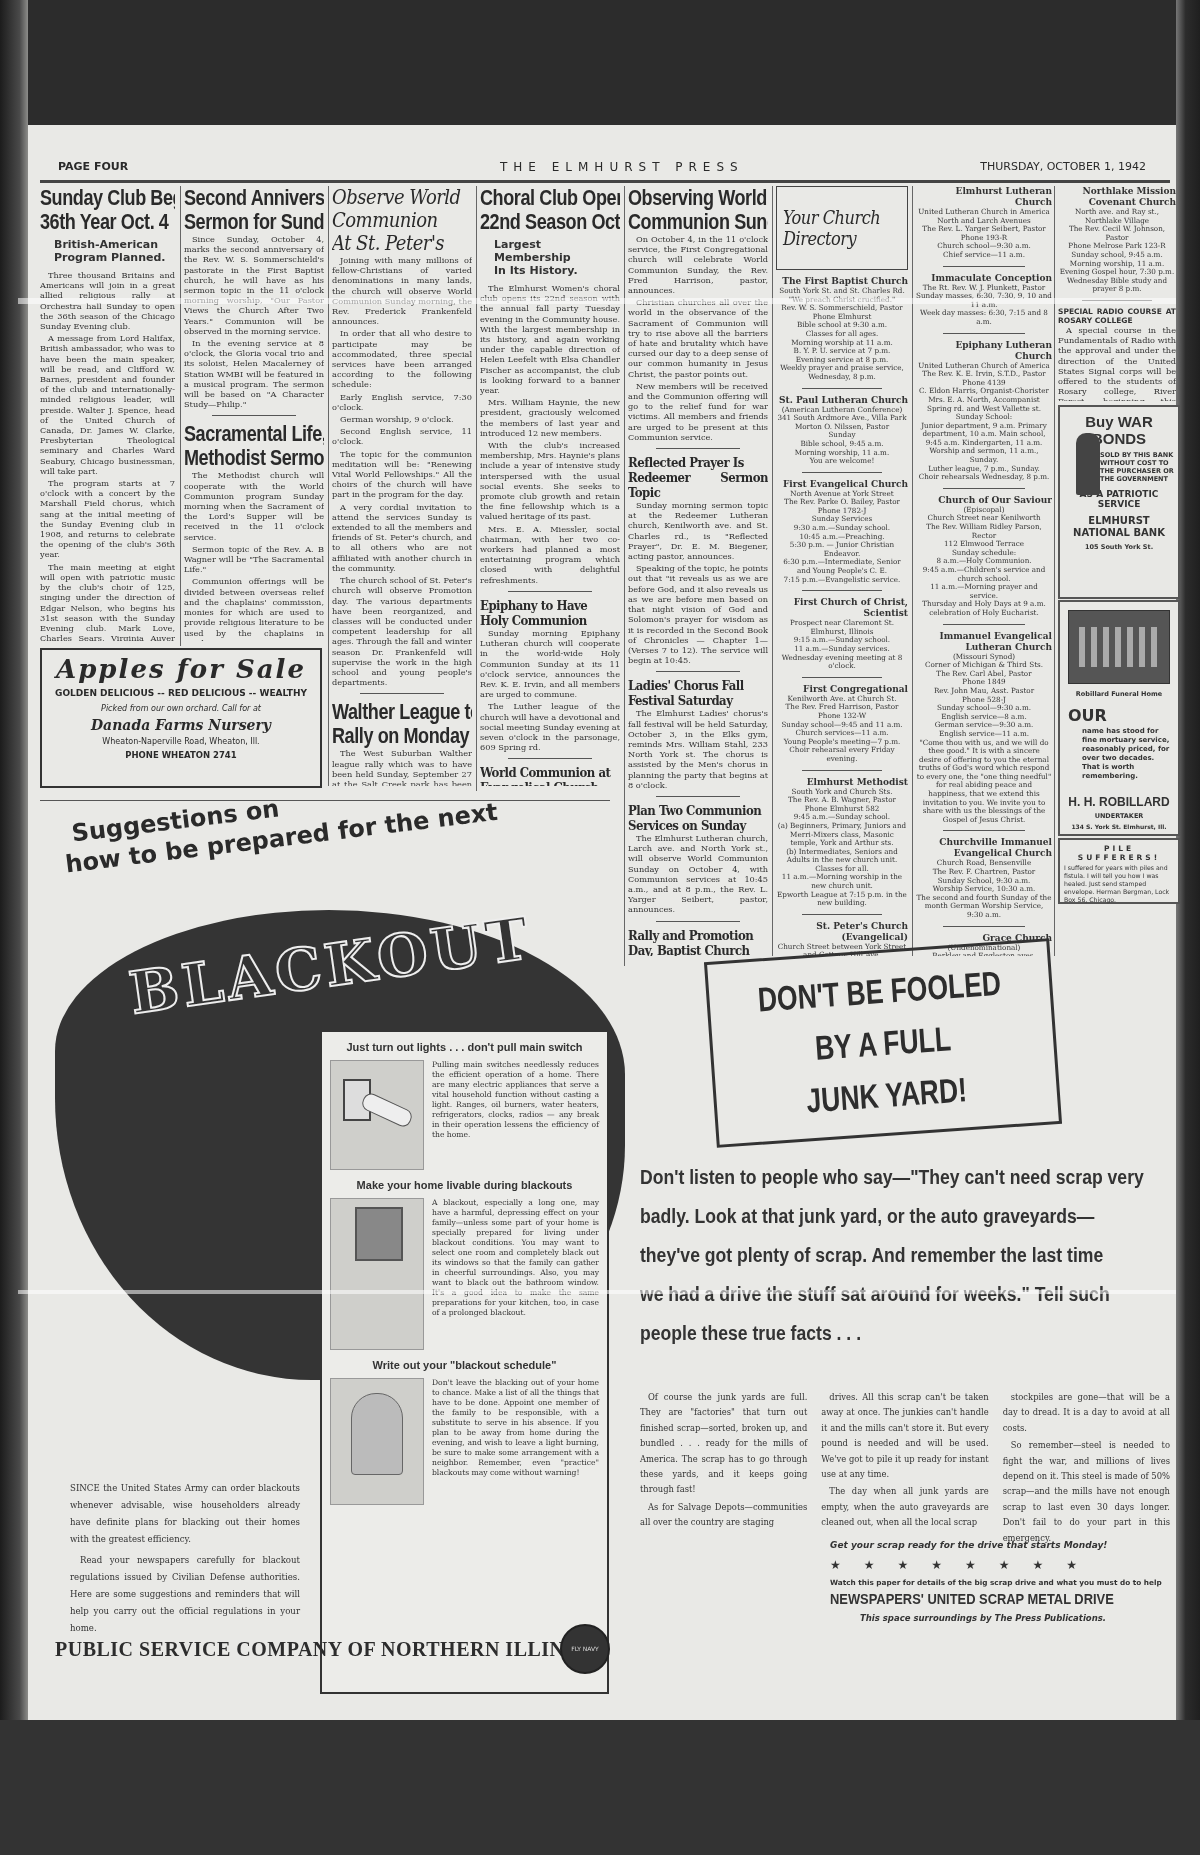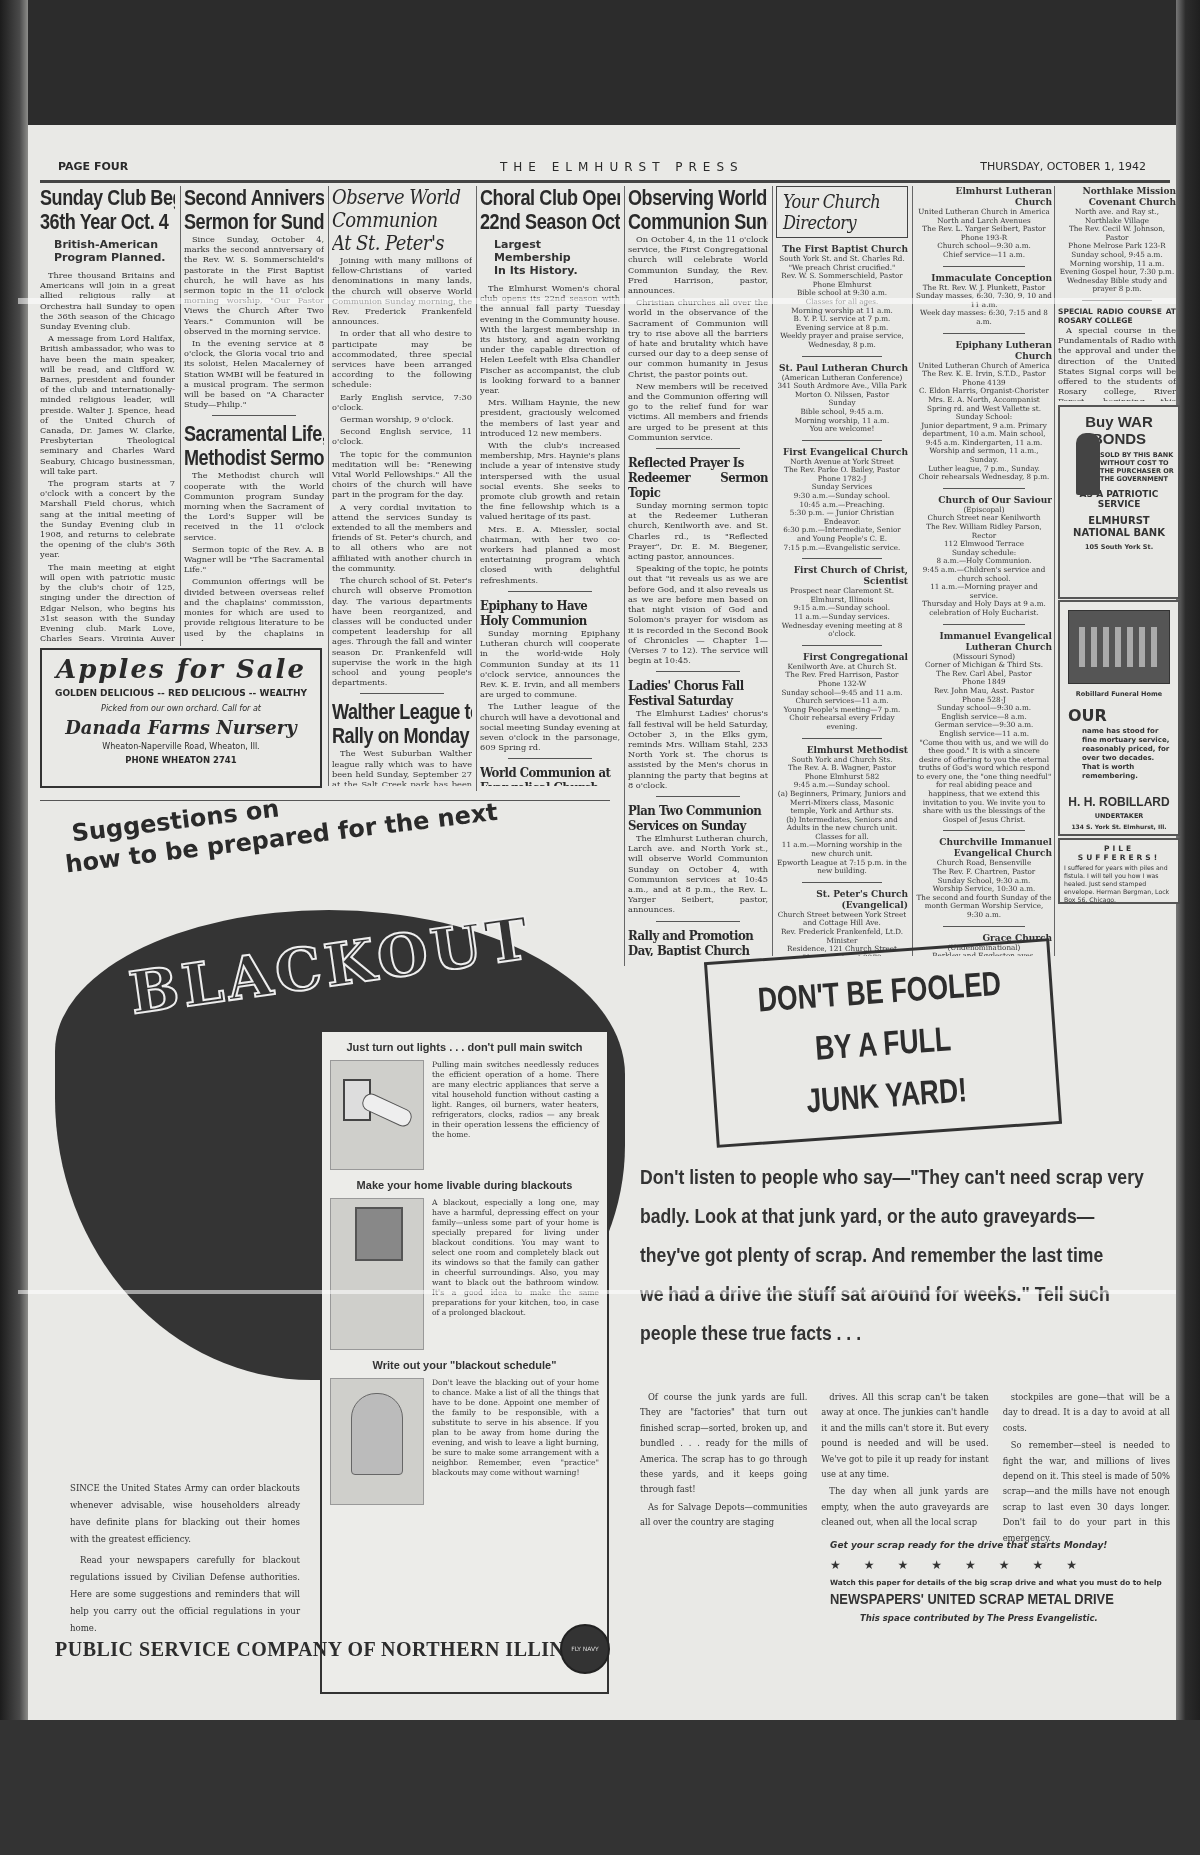--- a/index.html
+++ b/index.html
@@ -23,21 +23,21 @@
   .h-serif{font-family:"DejaVu Serif",serif;font-weight:bold;font-size:13px;line-height:15px;margin-top:6px;}
   .sub{font-family:"DejaVu Sans",sans-serif;font-weight:bold;font-size:11px;line-height:13px;margin:4px 0 6px 14px;}
   .sep{width:60%;height:1px;background:#555;margin:6px auto;}
   .dir-entry{text-align:center;font-size:7.2px;line-height:8.6px;margin-bottom:4px;}
   .dir-entry .nm{font-weight:bold;font-size:9px;line-height:11px;text-align:right;}
   .box{position:absolute;border:2px solid #333;}
   .apples{left:40px;top:648px;width:278px;height:136px;text-align:center;font-family:"DejaVu Sans",sans-serif;}
   .apples .t1{font-family:"DejaVu Serif",serif;font-style:italic;font-weight:bold;font-size:26px;margin-top:4px;letter-spacing:2px;}
   .apples .t2{font-size:9px;font-weight:bold;margin-top:4px;}
   .apples .t3{font-size:8px;margin-top:6px;font-style:italic;}
-  .apples .t4{font-family:"DejaVu Serif",serif;font-style:italic;font-weight:bold;font-size:18px;margin-top:4px;}
+  .apples .t4{font-family:"DejaVu Serif",serif;font-style:italic;font-weight:bold;font-size:14px;margin-top:4px;}
   .apples .t5{font-size:8px;margin-top:4px;}
   .apples .t6{font-size:8.5px;font-weight:bold;margin-top:4px;}
   .bottom-rule{position:absolute;left:40px;top:795px;width:570px;height:1px;background:#555;}
   .sugg{position:absolute;left:60px;top:820px;font-family:"DejaVu Sans",sans-serif;font-weight:bold;font-size:24px;line-height:30px;transform:rotate(-7deg);transform-origin:left top;white-space:nowrap;}
   .blackout-oval{position:absolute;left:55px;top:910px;width:570px;height:470px;background:#343434;border-radius:48% 52% 40% 45% / 30% 35% 50% 60%;}
   .blackout-word{position:absolute;left:130px;top:960px;font-family:"DejaVu Serif",serif;font-weight:bold;font-size:58px;color:#343434;-webkit-text-stroke:2px #eee;letter-spacing:4px;transform:rotate(-8deg);transform-origin:left;}
   .tips{position:absolute;left:320px;top:1030px;width:285px;height:660px;background:#ecece9;border:2px solid #333;font-size:7.6px;line-height:10px;color:#333;}
   .tip{position:relative;margin:0 8px 8px 8px;}
   .tip .th{font-family:"Liberation Sans",sans-serif;font-weight:bold;font-size:11px;text-align:center;margin:10px 0 8px;}
   .tip .img{float:left;width:92px;height:108px;margin-right:8px;background:#cfcfcb;border:1px solid #999;position:relative;}
@@ -179,21 +179,21 @@
   <div class="sep"></div>
   <div class="hd h-serif"><span>Plan Two Communion</span><br><span>Services on Sunday</span></div>
   <p>The Elmhurst Lutheran church, Larch ave. and North York st., will observe World Communion Sunday on October 4, with Communion services at 10:45 a.m., and at 8 p.m., the Rev. L. Yarger Seibert, pastor, announces.</p>
   <div class="sep"></div>
   <div class="hd h-serif"><span>Rally and Promotion</span><br><span>Day, Baptist Church</span></div>
 
 </div>
 <div class="vrule" style="left:772px;height:770px;"></div>
 
 <div class="col" style="left:776px;width:132px;height:770px;">
-  <div style="border:1px solid #444;padding:4px 6px;margin-bottom:6px;">
+  <div style="border:1px solid #444;padding:20px 6px;margin-bottom:6px;">
     <div class="hd h-ital" style="font-size:18px;line-height:21px;">Your Church</div>
     <div class="hd h-ital" style="font-size:18px;line-height:21px;">Directory</div>
   </div>
   <div id="dir1">
       <div class="dir-entry">
         <div class="nm">The First Baptist Church</div>
         <div>South York St. and St. Charles Rd.</div>
         <div>"We preach Christ crucified."</div>
         <div>Rev. W. S. Sommerschield, Pastor</div>
         <div>Phone Elmhurst</div>
@@ -474,16 +474,16 @@
   </div>
   <div class="jc">
     <p>stockpiles are gone—that will be a day to dread. It is a day to avoid at all costs.</p>
     <p>So remember—steel is needed to fight the war, and millions of lives depend on it. This steel is made of 50% scrap—and the mills have not enough scrap to last even 30 days longer. Don't fail to do your part in this emergency.</p>
   </div>
 </div>
 <div class="get">Get your scrap ready for the drive that starts Monday!</div>
 <div class="stars">★★★★★★★★</div>
 <div class="watch">Watch this paper for details of the big scrap drive and what you must do to help</div>
 <div class="nusmd">NEWSPAPERS' UNITED SCRAP METAL DRIVE</div>
-<div class="contrib">This space contributed by The Press Evangelistic.</div>
+<div class="contrib">This space surroundings by The Press Publications.</div>
 
 <div class="crease" style="top:298px;"></div>
 <div class="crease" style="top:1290px;height:4px;"></div>
 
 </body></html>

